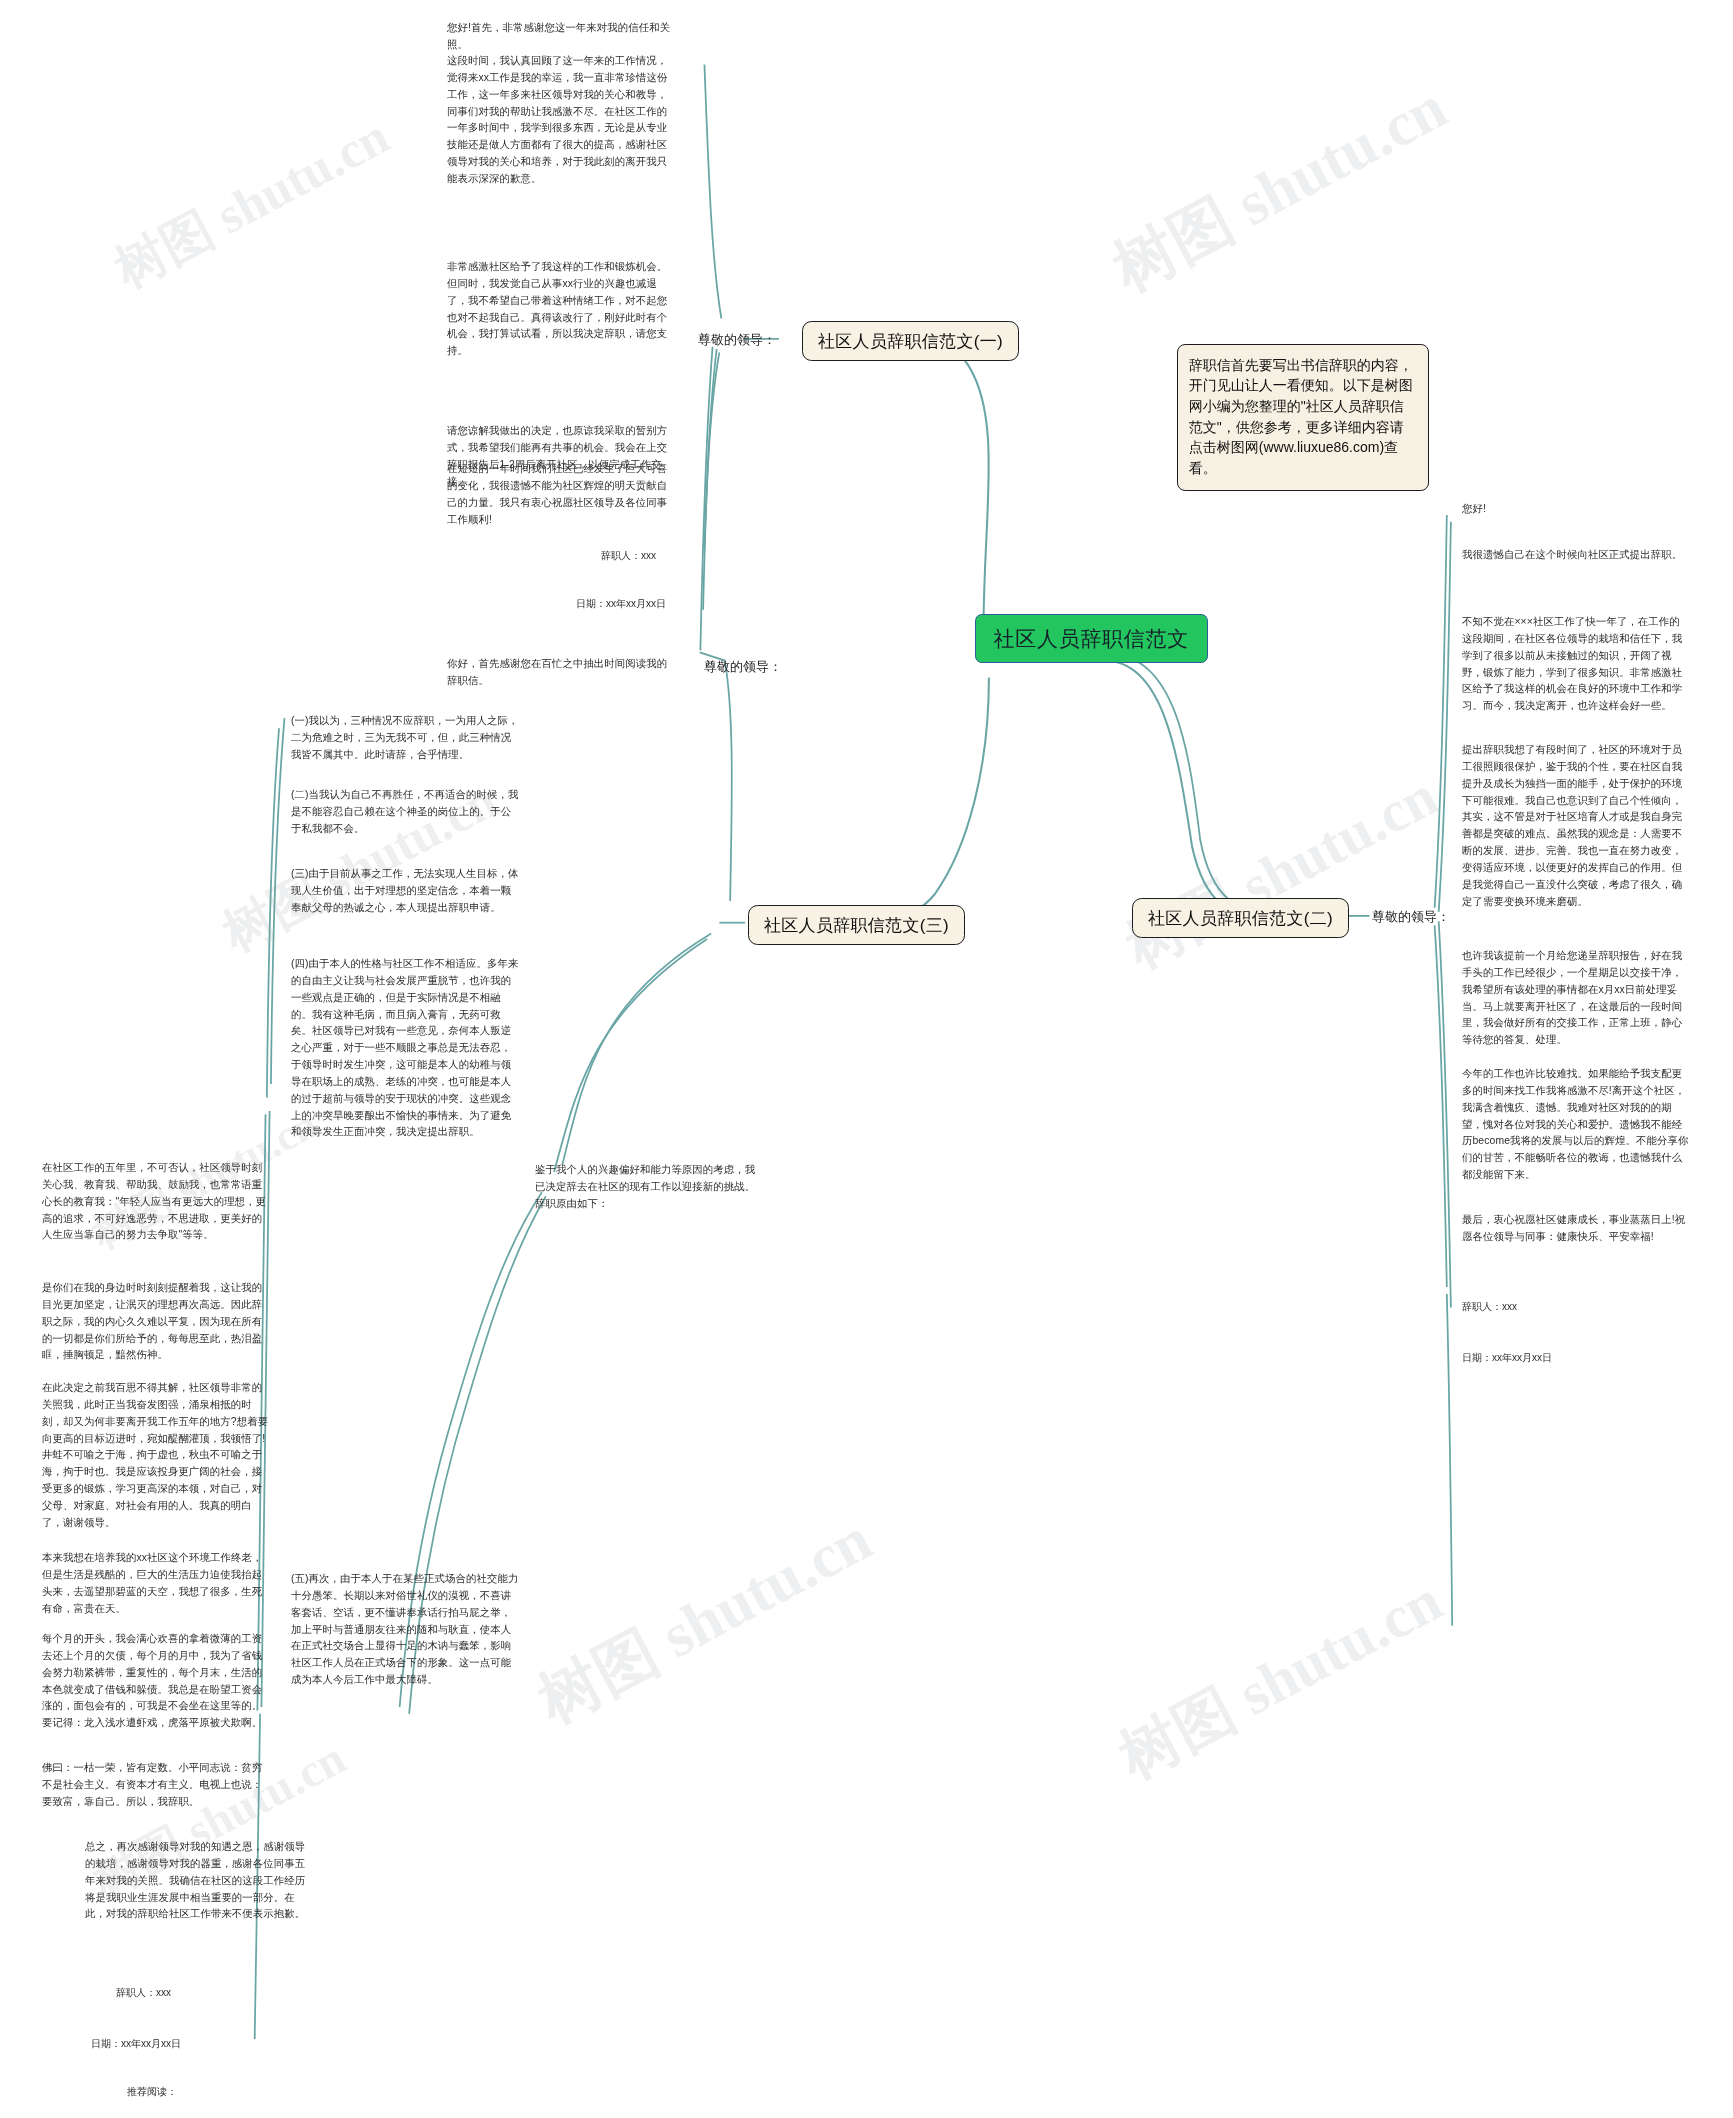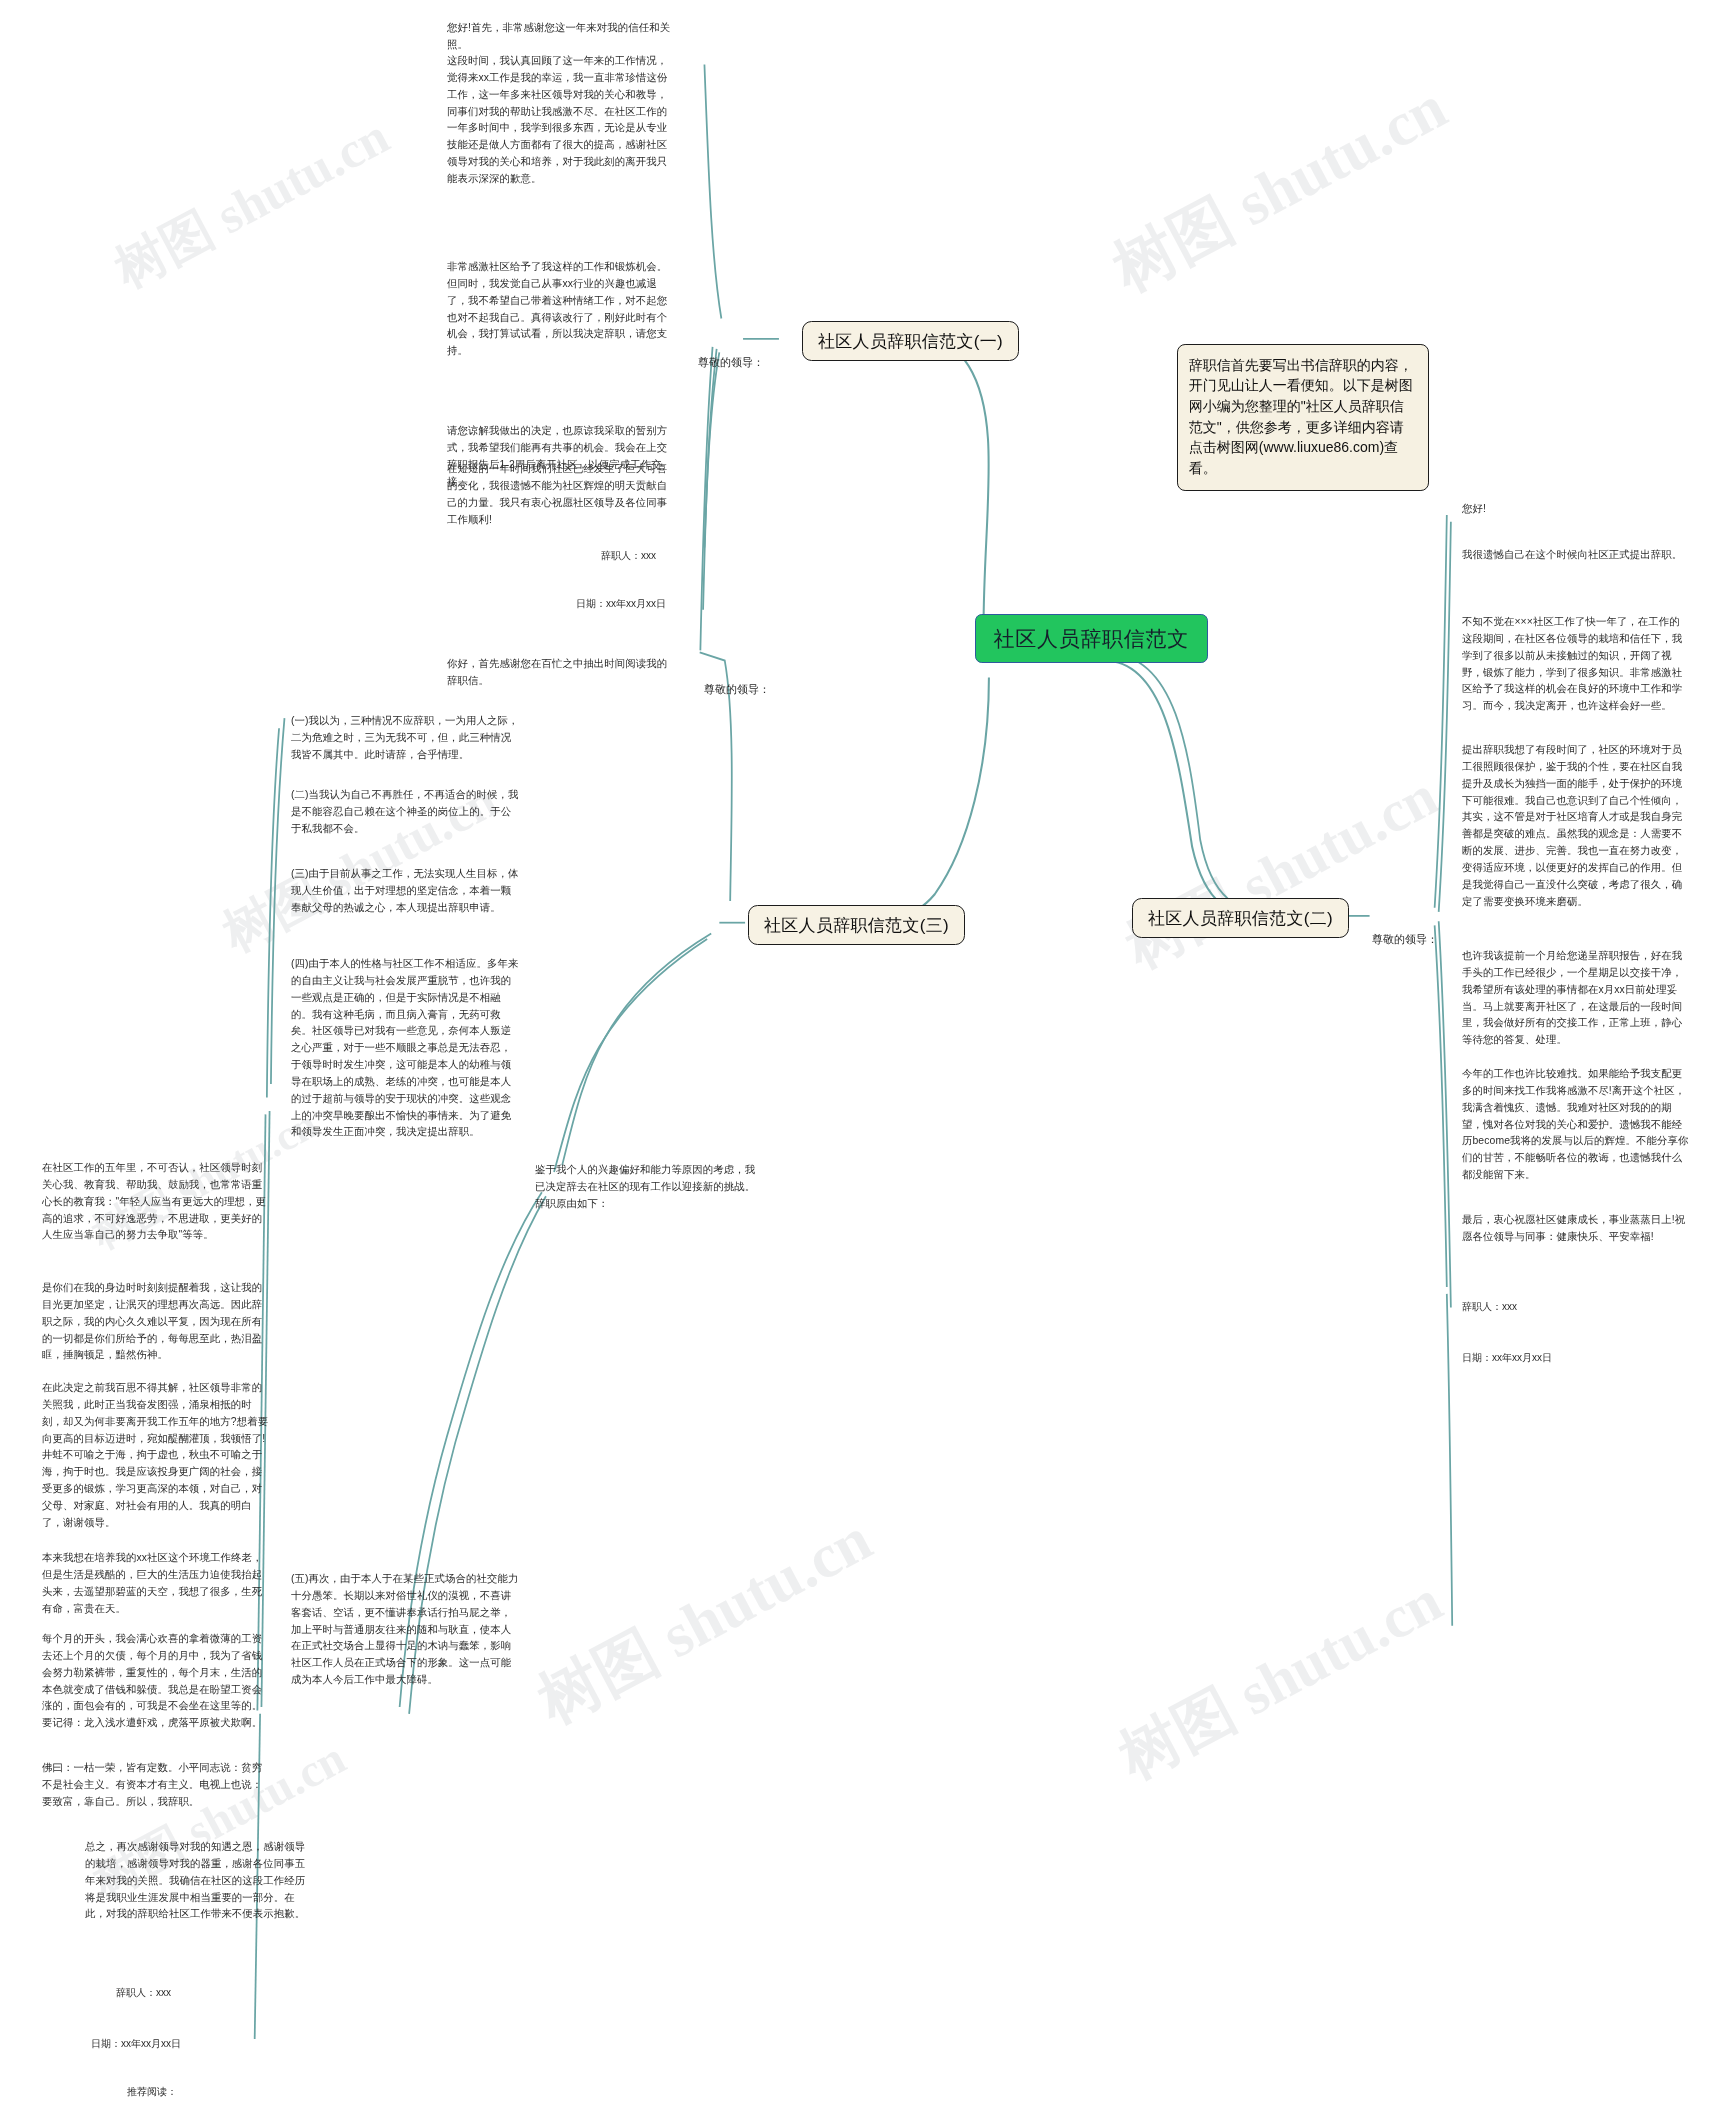--- a/index.html
+++ b/index.html
@@ -68,23 +68,22 @@
     position: absolute;
     color: #2b2b2b;
     font-size: 10.4px;
     line-height: 1.62;
     text-align: left;
     letter-spacing: 0.1px;
   }
   .lbl {
     position: absolute;
     color: #262626;
-    font-size: 11px;
-    white-space: nowrap;
-    margin-top: 24px;
+    font-size: 13px;
+    white-space: nowrap;
   }
   .sig {
     position: absolute;
     color: #2b2b2b;
     font-size: 10px;
     white-space: nowrap;
   }
 </style>
 </head>
 <body>

